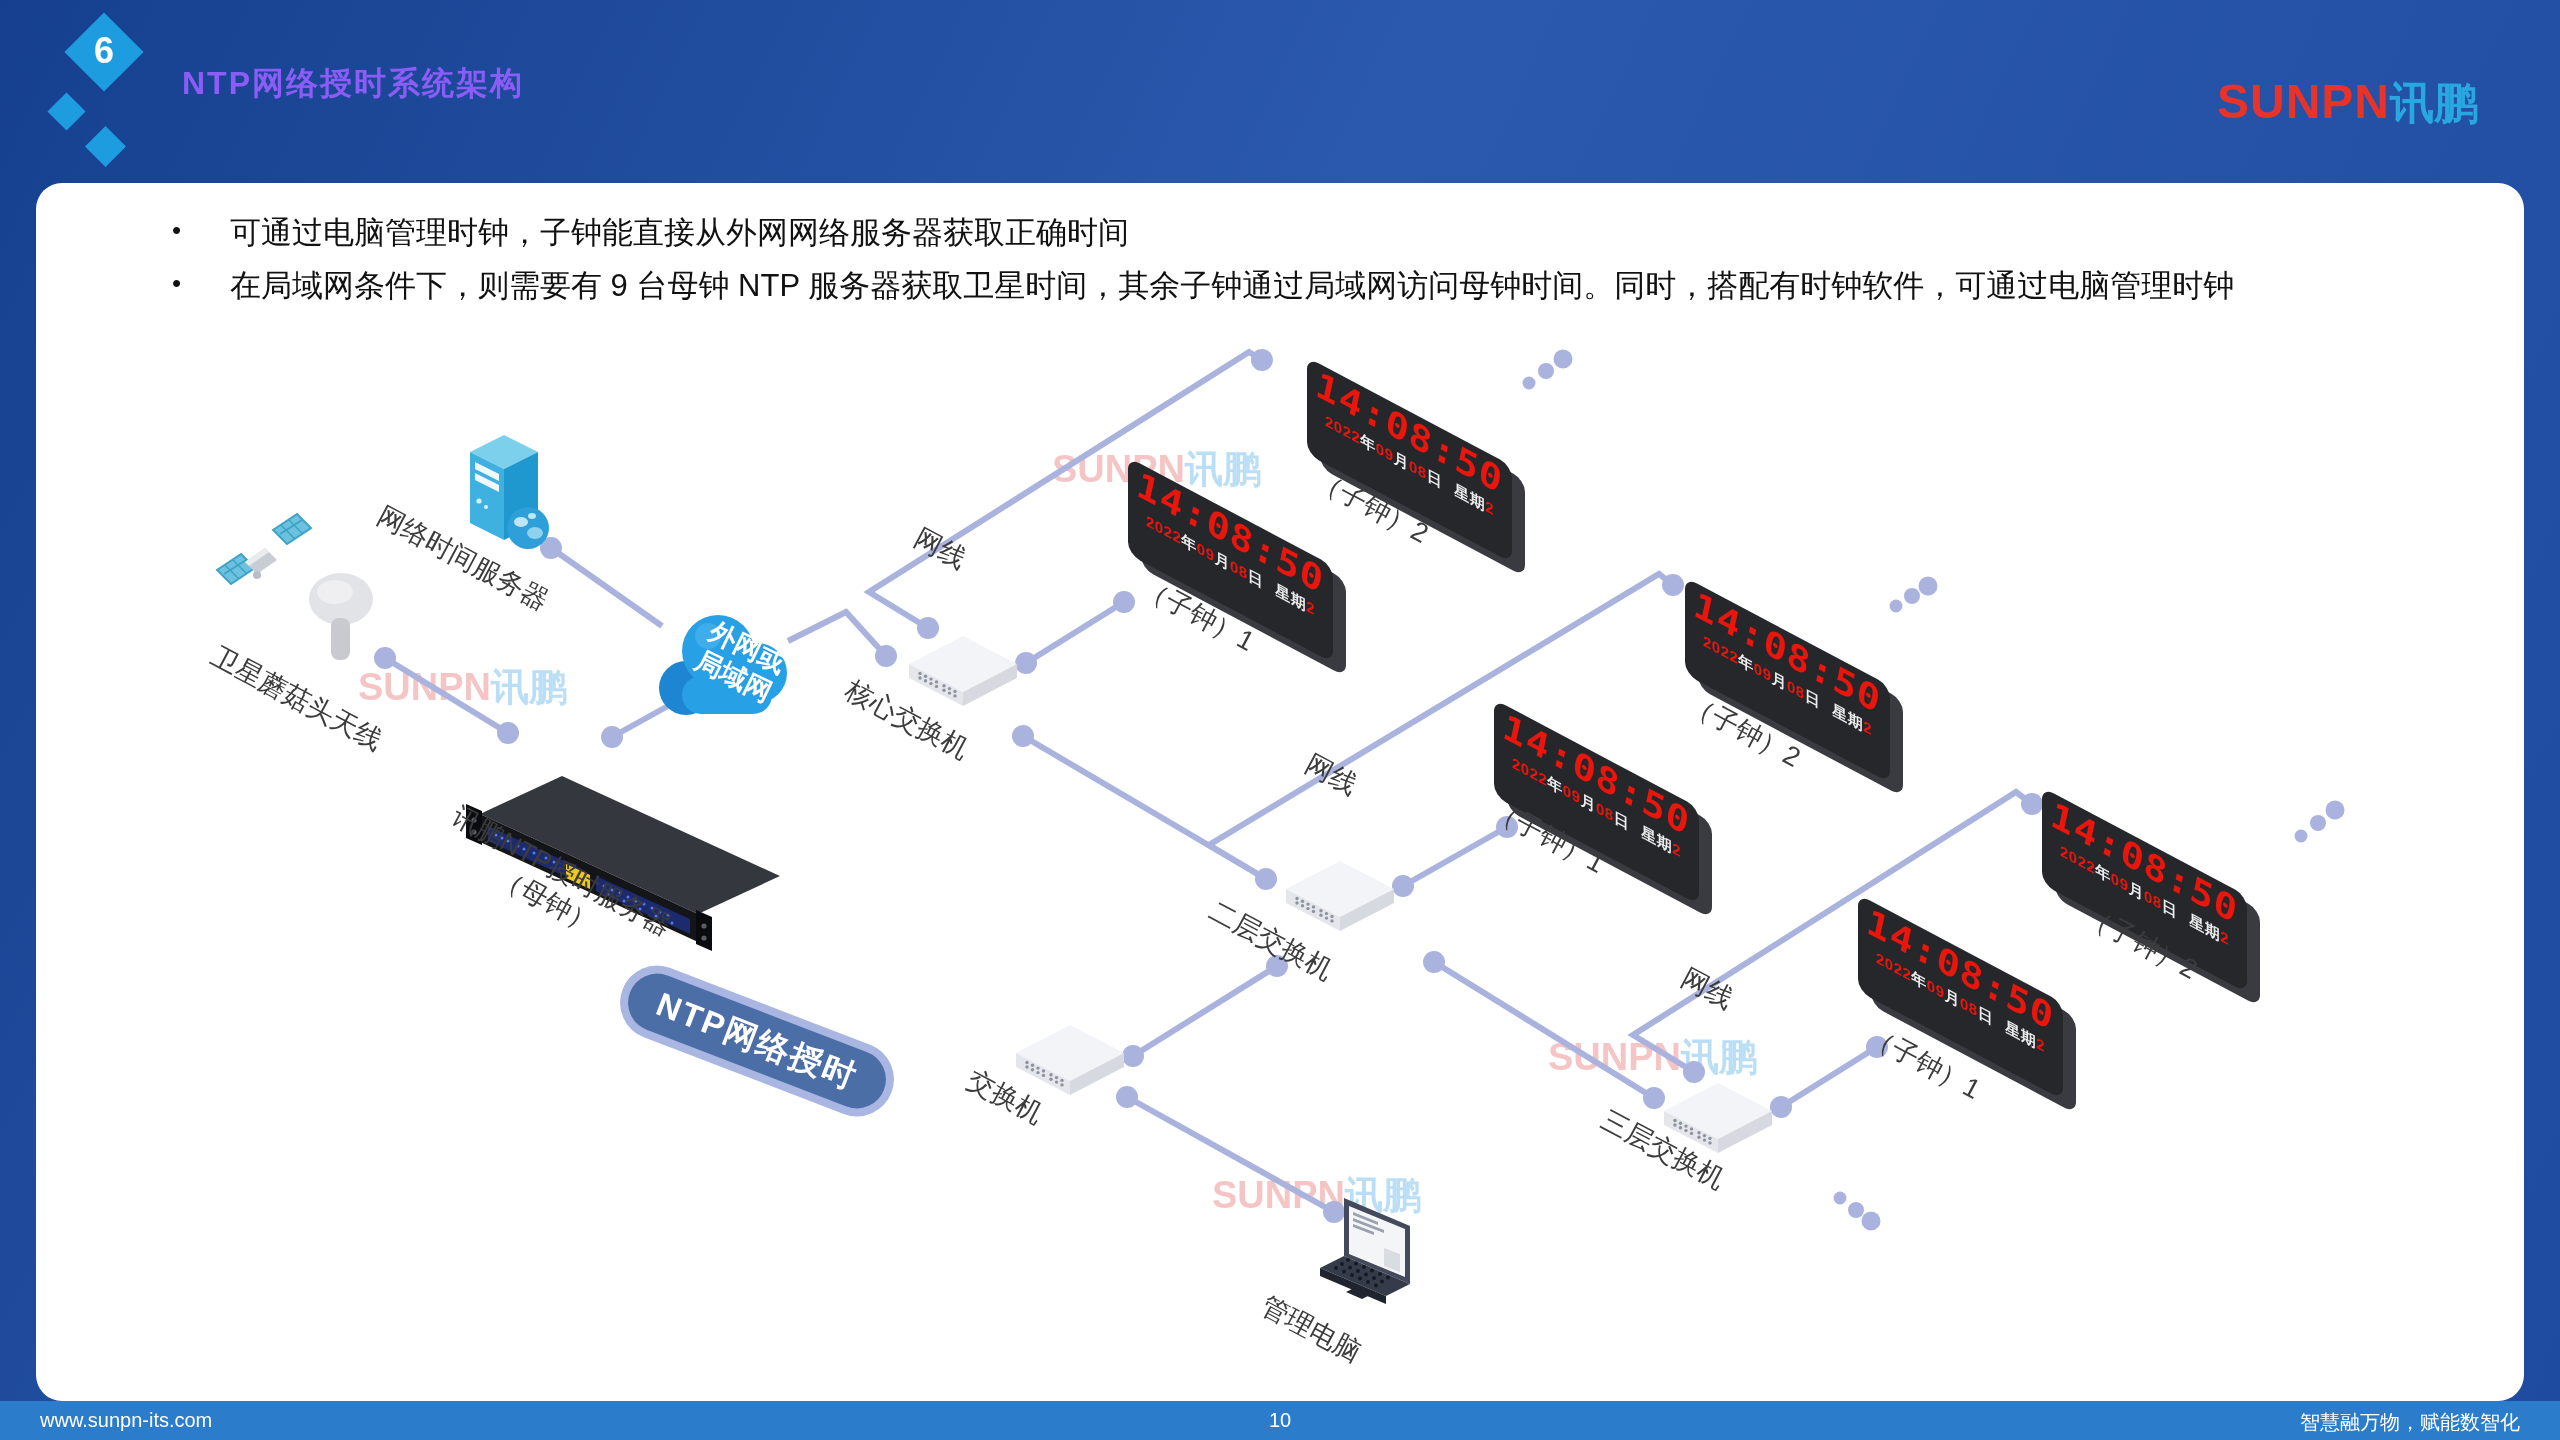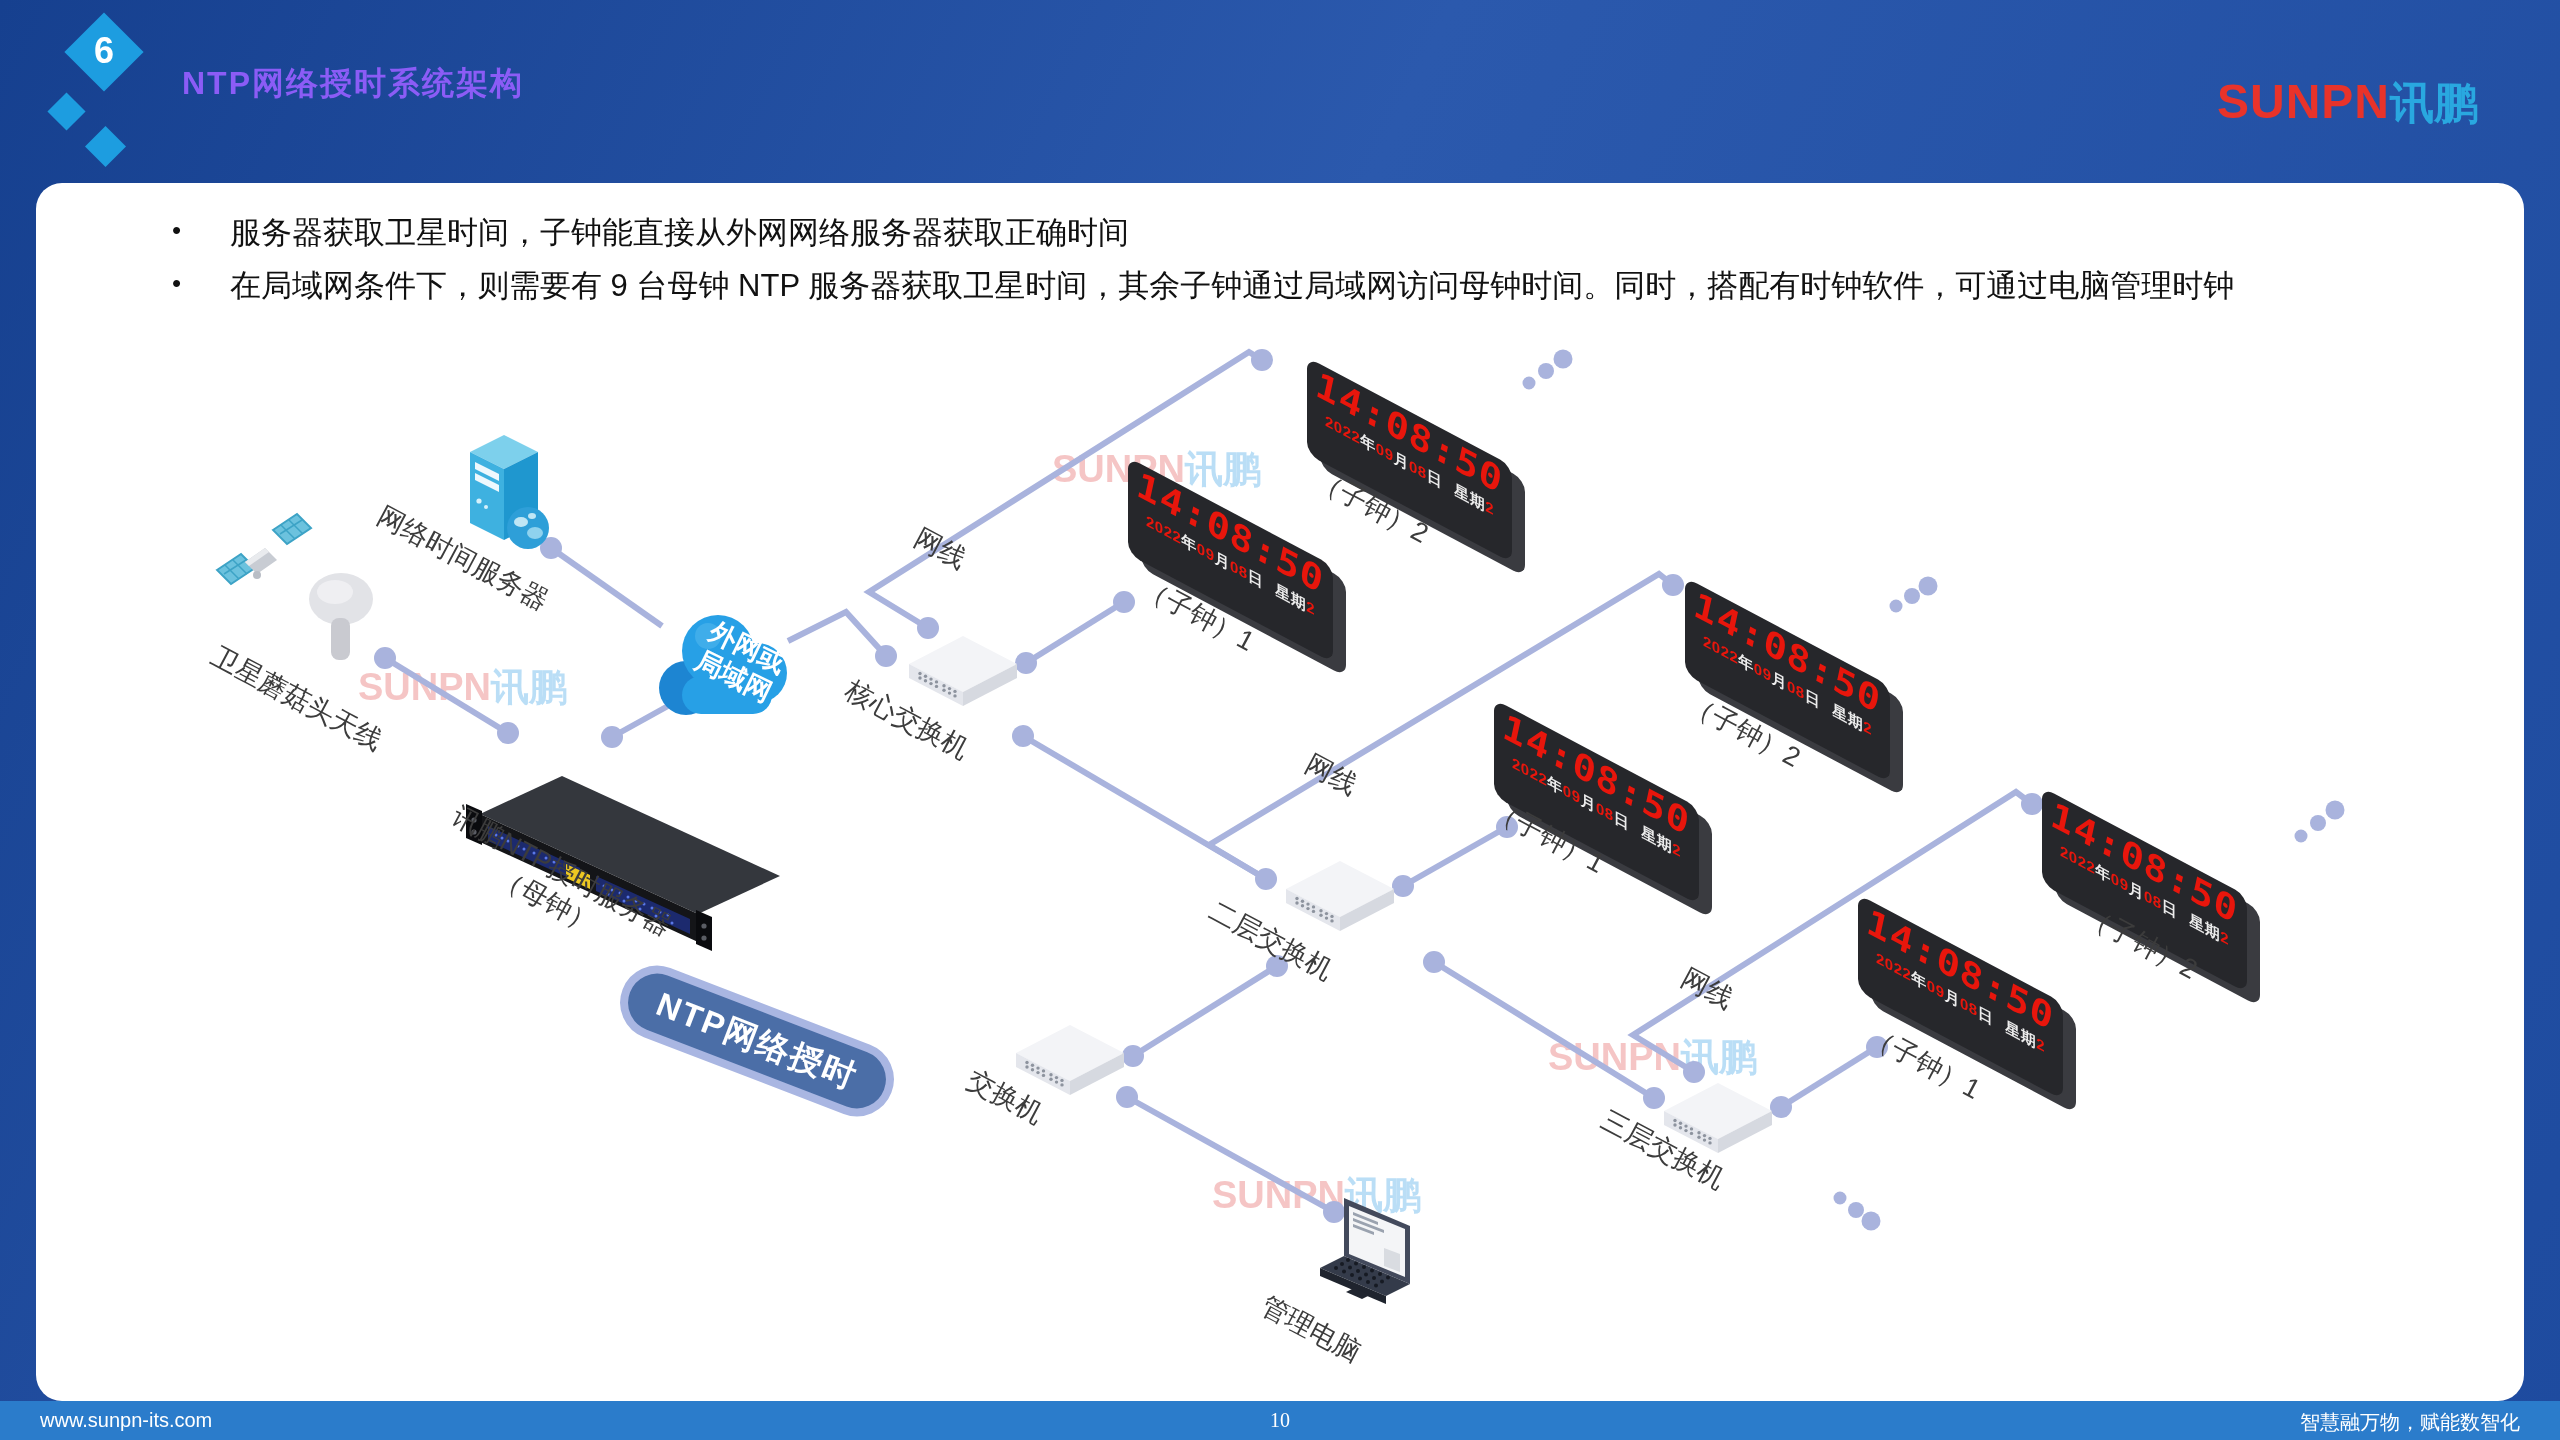--- a/index.html
+++ b/index.html
@@ -45,21 +45,21 @@
   .cloud-text{position:absolute;transform:rotate(26deg);color:#fff;font-weight:bold;
     font-size:27px;line-height:32px;text-align:center;z-index:6;}
   .pill{position:absolute;left:613px;top:1004px;width:272px;height:58px;
     background:var(--pill-fill);border:8px solid var(--pill-border);border-radius:40px;
     transform:rotate(21deg);display:flex;align-items:center;justify-content:center;
     color:#fff;font-weight:bold;font-size:33px;letter-spacing:2px;z-index:6;}
   
   .footer{position:absolute;left:0;bottom:0;width:2560px;height:39px;background:var(--footer-blue);
     color:#fff;font-size:20px;z-index:8;}
   .footer .f-left{position:absolute;left:40px;top:8px;}
-  .footer .f-center{position:absolute;left:0;width:2560px;text-align:center;top:8px;font-family:Liberation Serif, serif;}
+  .footer .f-center{position:absolute;left:0;width:2560px;text-align:center;top:8px;}
   .footer .f-right{position:absolute;right:40px;top:8px;font-family:Liberation Mono, monospace;}
 </style>
 </head>
 <body>
 
 <svg width="0" height="0" style="position:absolute" aria-hidden="true">
   <defs>
     <g id="sym-switch">
       <polygon points="6,31 60,3 114,31 60,59" fill="#f3f4f7"></polygon>
       <polygon points="6,31 60,59 60,73 6,45" fill="#e4e6ec"></polygon>
@@ -202,21 +202,21 @@
     <div class="slide-title">NTP网络授时系统架构</div>
     <div class="logo">
       <span class="lat">SUNPN</span><span class="cjk">讯鹏</span>
     </div>
   </div>
 
   <div class="card"></div>
 
   <div class="bullet-row" style="top:212px;">
     <span class="bullet-dot">•</span>
-    <span>服务器获取卫星时间，子钟能直接从外网网络服务器获取正确时间</span>
+    <span>可通过电脑管理时钟，子钟能直接从外网网络服务器获取正确时间</span>
   </div>
   <div class="bullet-row" style="top:265px;">
     <span class="bullet-dot">•</span>
     <span>在局域网条件下，则需要有 9 台母钟 NTP 服务器获取卫星时间，其余子钟通过局域网访问母钟时间。同时，搭配有时钟软件，可通过电脑管理时钟</span>
   </div>
 
   <div class="watermark" style="left:358px;top:662px;">
     <span class="w-lat">SUNPN</span><span class="w-cjk">讯鹏</span>
   </div>
   <div class="watermark" style="left:1052px;top:444px;">

